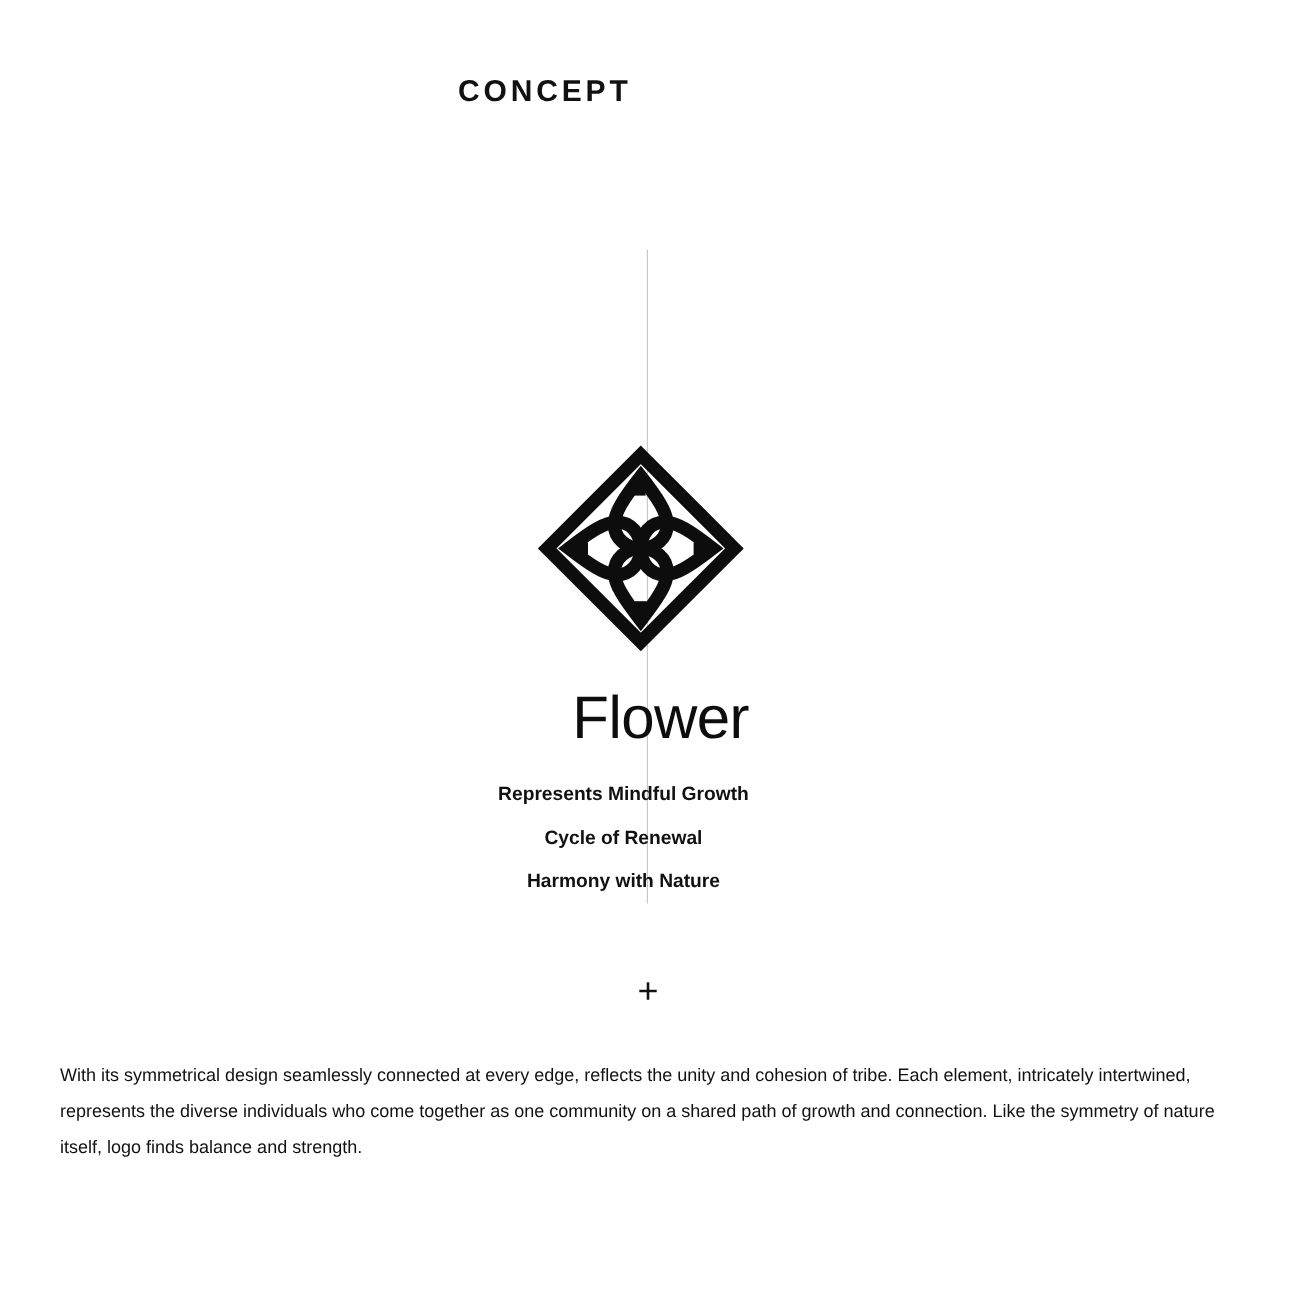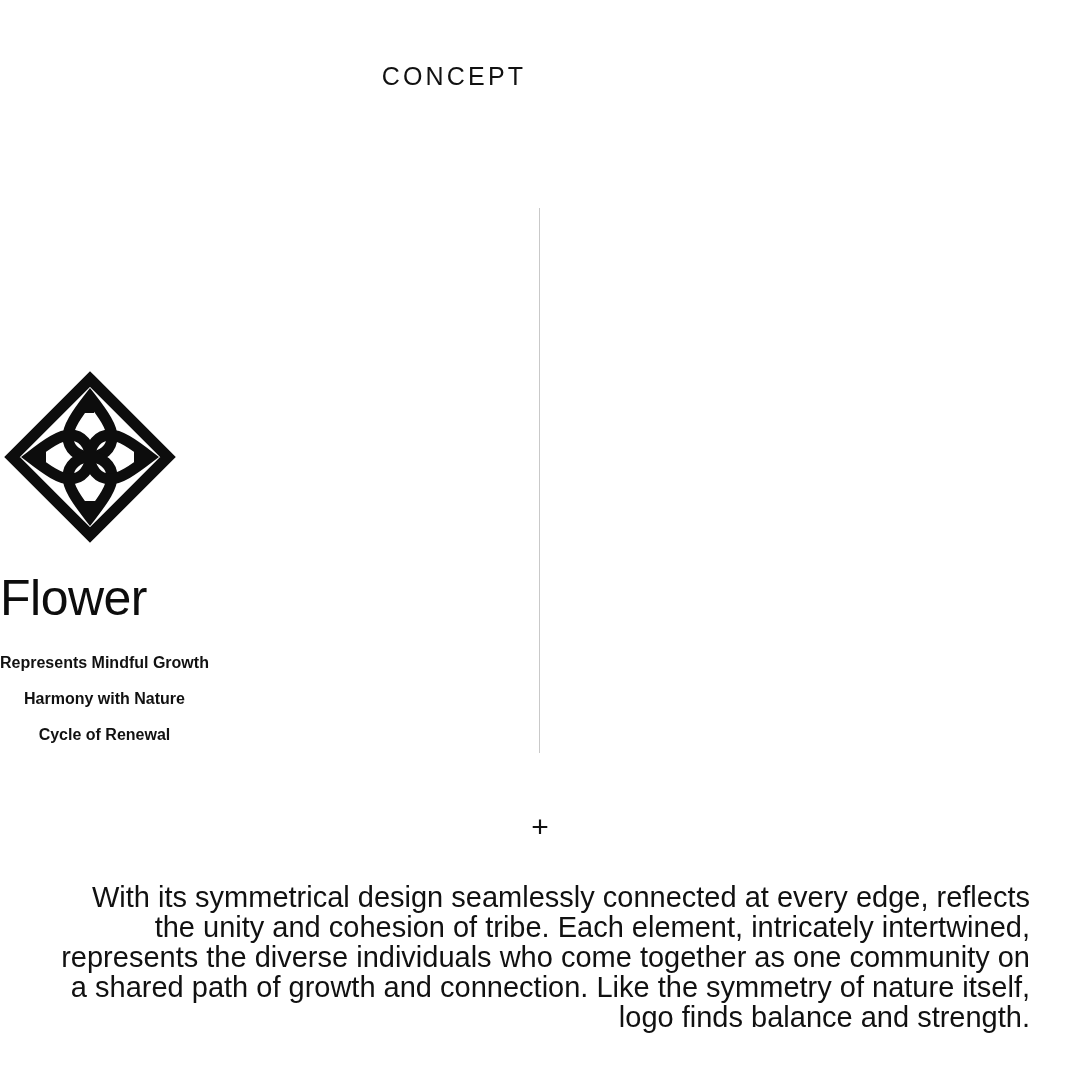--- a/index.html
+++ b/index.html
@@ -20,40 +20,40 @@
     height: 1080px;
     box-sizing: border-box;
   }
   .concept-title {
     position: absolute;
     top: 62px;
     left: 0;
     width: 908px;
     text-align: center;
     font-size: 25px;
-    font-weight: normal;
+    font-weight: bold;
     letter-spacing: 3.2px;
     color: #111111;
   }
 
   .columns {
     position: absolute;
     top: 208px;
     left: 0;
     width: 1080px;
     height: 545px;
     display: flex;
     flex-direction: row;
   }
   .col {
     width: 624px;
     position: relative;
     display: flex;
     flex-direction: column;
-    align-items: flex-start;
+    align-items: flex-end;
   }
   .divider {
     position: absolute;
     left: 539px;
     top: 208px;
     width: 1px;
     height: 545px;
     background: #c9c9c9;
   }
 
@@ -91,22 +91,22 @@
     font-weight: normal;
     color: #111111;
     line-height: 1;
   }
 
   .paragraph {
     position: absolute;
     top: 882px;
     left: 50px;
     width: 980px;
-    text-align: right;
-    font-size: 29px;
+    text-align: left;
+    font-size: 15px;
     line-height: 30px;
     color: #111111;
   }
 </style>
 </head>
 <body>
 
 <div class="page">
 
   <div class="concept-title">CONCEPT</div>
@@ -132,22 +132,22 @@
             <rect x="84" y="36" width="10" height="10"></rect>
             <rect x="85" y="134" width="10" height="10"></rect>
             <rect x="36" y="85" width="10" height="10"></rect>
             <rect x="134" y="85" width="10" height="10"></rect>
           </g>
         </svg>
       </div>
       <div class="col-title">Flower</div>
       <div class="col-desc">
         <div>Represents Mindful Growth</div>
+        <div>Cycle of Renewal</div>
         <div>Harmony with Nature</div>
-        <div>Cycle of Renewal</div>
       </div>
     </div>
 
 
   </div>
 
   <div class="plus">+</div>
 
   <div class="paragraph">With its symmetrical design seamlessly connected at every edge, reflects the unity and cohesion of tribe. Each element, intricately intertwined, represents the diverse individuals who come together as one community on a shared path of growth and connection. Like the symmetry of nature itself, logo finds balance and strength.</div>
 

